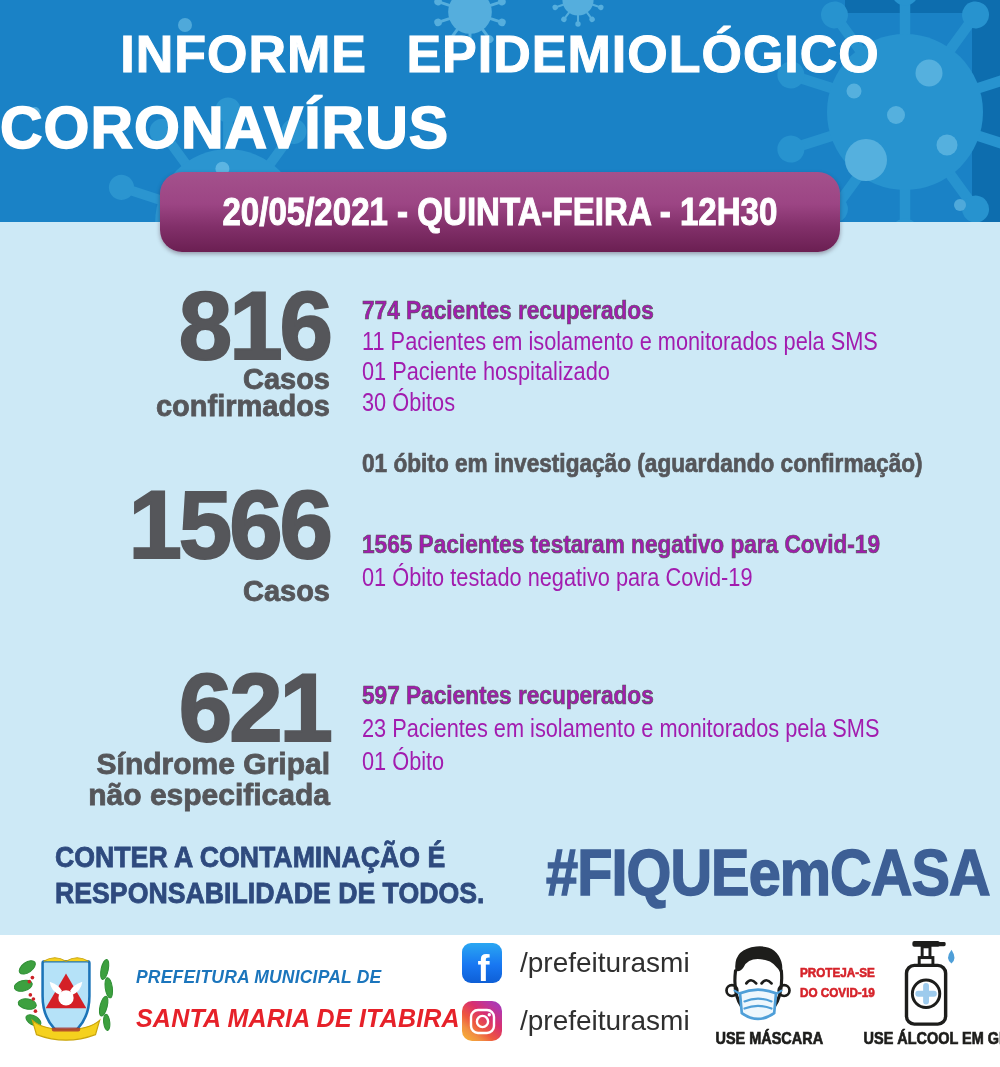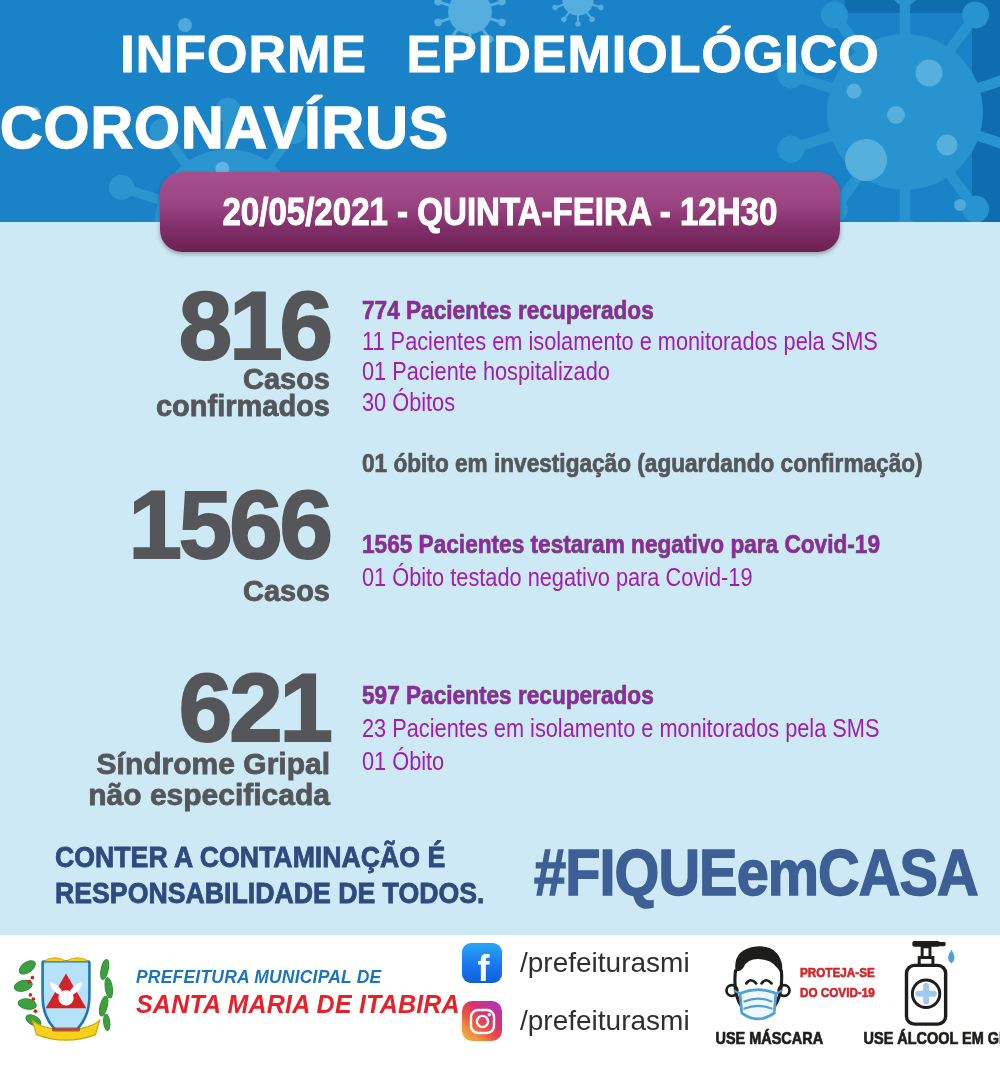--- a/index.html
+++ b/index.html
@@ -39,31 +39,31 @@
   .details .line.b{font-weight:700;font-size:26px;-webkit-text-stroke:.7px #55565a;}
   .details .line.lh33{line-height:33px;}
   .note-line{position:absolute;left:362px;top:448px;font-size:26px;font-weight:700;
     color:#55565a;white-space:nowrap;-webkit-text-stroke:.7px #55565a;}
   .note-line span{display:inline-block;transform:scaleX(.87);transform-origin:0 50%;}
 
   
   .msg-line{position:absolute;left:55px;color:#2e4a7e;font-size:29px;font-weight:700;
     white-space:nowrap;-webkit-text-stroke:.8px #2e4a7e;}
   .msg-line span{display:inline-block;transform:scaleX(.92);transform-origin:0 50%;}
-  .hashtag{position:absolute;left:534px;top:836px;width:420px;color:#3d5f95;
+  .hashtag{position:absolute;left:546px;top:836px;width:420px;color:#3d5f95;
     font-size:64px;font-weight:700;letter-spacing:-1px;white-space:nowrap;
     -webkit-text-stroke:1.5px #3d5f95;}
   .hashtag span{display:inline-block;transform:scaleX(.9);transform-origin:0 50%;}
 
   
   .footer{position:absolute;left:0;top:935px;width:1000px;height:132px;background:#ffffff;}
   .crest{position:absolute;left:14px;top:10px;}
   .muni{position:absolute;left:136px;top:32px;font-style:italic;font-weight:700;white-space:nowrap;}
   .muni .l1{color:#1b75bc;font-size:17.5px;letter-spacing:.2px;}
-  .muni .l2{color:#e62129;font-size:25px;margin-top:2px;letter-spacing:.2px;}
+  .muni .l2{color:#e62129;font-size:25px;margin-top:16px;letter-spacing:.2px;}
 
   .social-row{position:absolute;left:462px;display:flex;align-items:center;gap:18px;}
   .social-handle{color:#2f2f2f;font-size:28px;white-space:nowrap;}
   .fb-icon{position:relative;width:40px;height:40px;border-radius:9px;overflow:hidden;
     background:linear-gradient(180deg,#2aa7f2 0%,#1877f2 55%,#0e5fd6 100%);}
   .fb-icon .f{position:absolute;bottom:-7px;left:50%;transform:translateX(-38%);
     color:#fff;font-size:36px;font-weight:700;}
   .ig-icon{width:40px;height:40px;border-radius:10px;display:flex;align-items:center;justify-content:center;
     background:linear-gradient(40deg,#f8b832 0%,#f19042 22%,#ee583f 38%,#d9306e 62%,#b637a8 84%,#9b3dc0 100%);}
 

